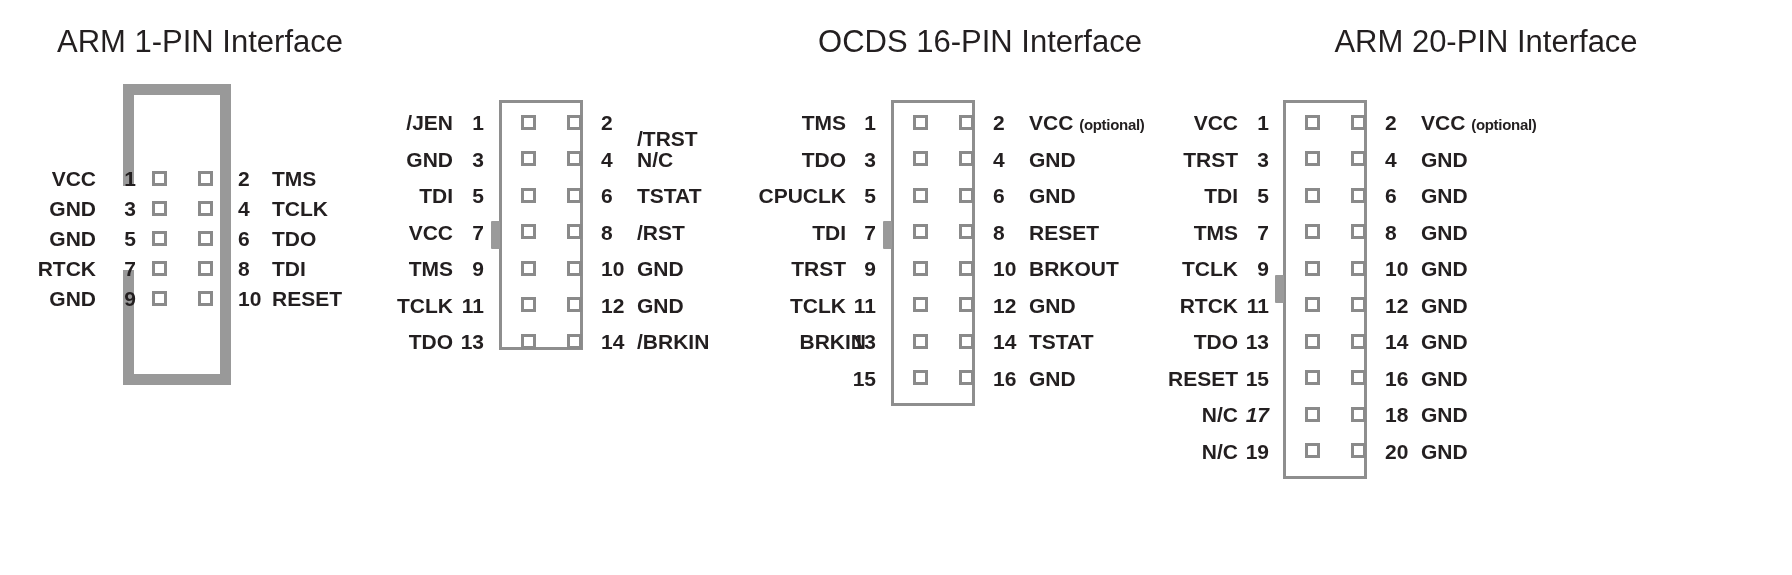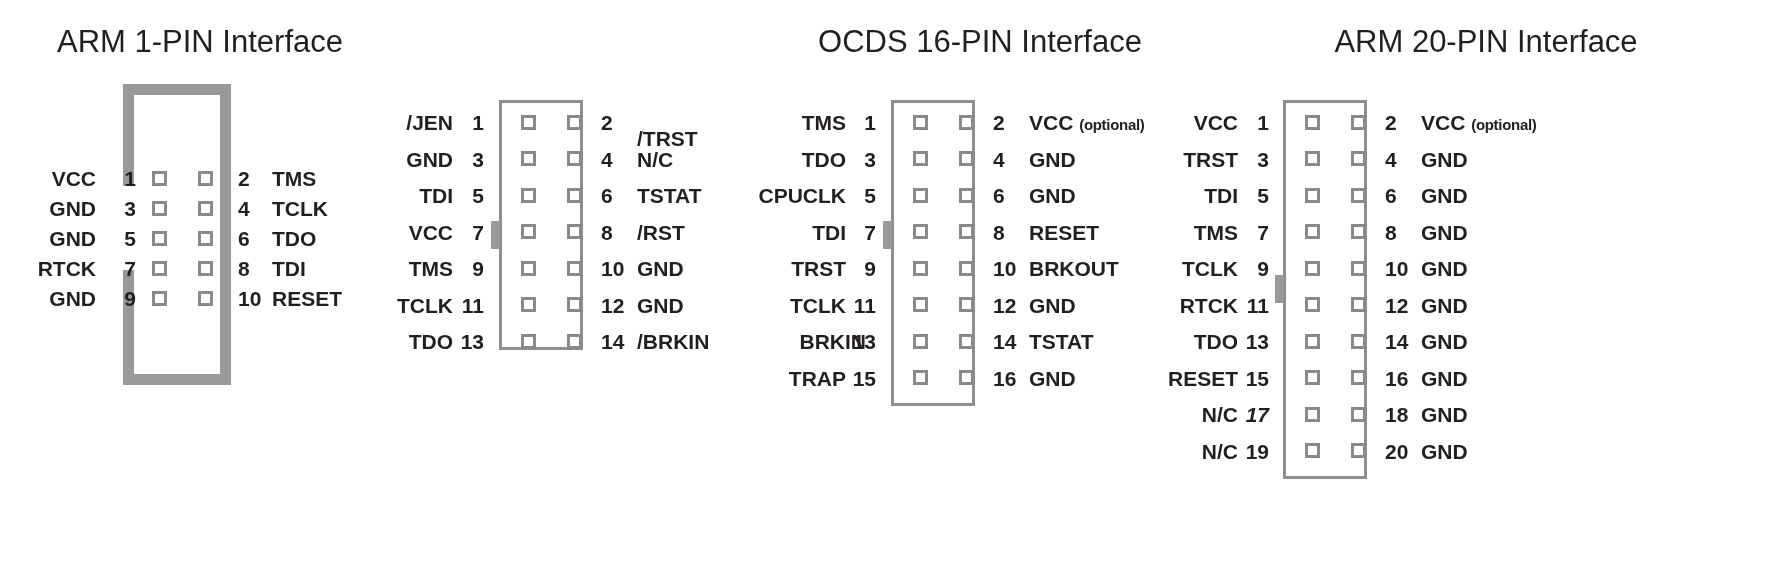--- a/index.html
+++ b/index.html
@@ -175,21 +175,20 @@
     <div class="lab num-r" style="left: 993px; top: 294.5px;">12</div>
     <div class="lab sig-r" style="left: 1029px; top: 294.5px;"><span>GND</span></div>
     <div class="pad left" style="left: 913px; top: 333.5px; position: absolute;"></div>
     <div class="pad right" style="left: 959px; top: 333.5px; position: absolute;"></div>
     <div class="lab sig-l" style="left: 566px; width: 300px; top: 331px;">BRKIN</div>
     <div class="lab num-l" style="left: 816px; width: 60px; top: 331px;">13</div>
     <div class="lab num-r" style="left: 993px; top: 331px;">14</div>
     <div class="lab sig-r" style="left: 1029px; top: 331px;"><span>TSTAT</span></div>
     <div class="pad left" style="left: 913px; top: 370px; position: absolute;"></div>
     <div class="pad right" style="left: 959px; top: 370px; position: absolute;"></div>
-    <div class="lab sig-l" style="left: 546px; width: 300px; top: 367.5px;">TRAP</div>
     <div class="lab num-l" style="left: 816px; width: 60px; top: 367.5px;">15</div>
     <div class="lab num-r" style="left: 993px; top: 367.5px;">16</div>
     <div class="lab sig-r" style="left: 1029px; top: 367.5px;"><span>GND</span></div>
     <div class="panel" style="left: 1180px; width: 612px;">
       <div class="panel-title" style="top: 24px;">ARM 20-PIN Interface</div>
     </div>
     <div class="conn thin" style="left: 1283px; top: 100px; width: 84px; height: 379px;"></div>
     <div class="notch-tab" style="left: 1275px; top: 275px; width: 9px; height: 28px;"></div>
     <div class="pad left" style="left: 1305px; top: 114.5px; position: absolute;"></div>
     <div class="pad right" style="left: 1351px; top: 114.5px; position: absolute;"></div>

